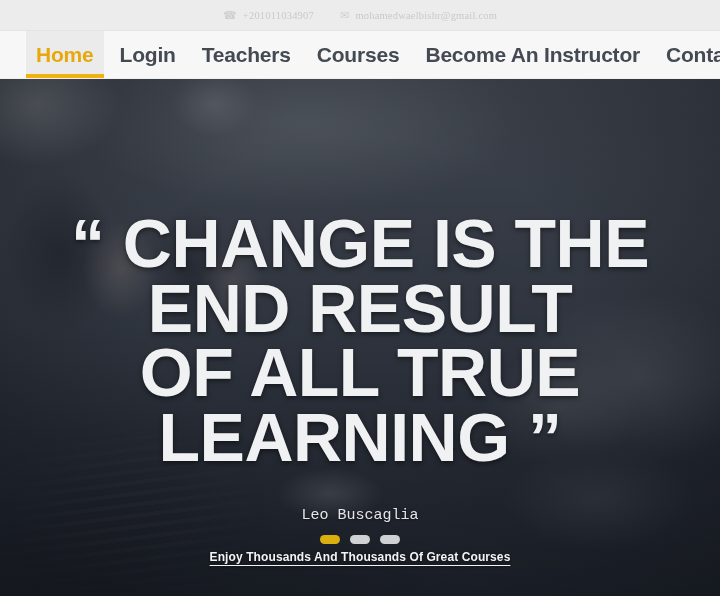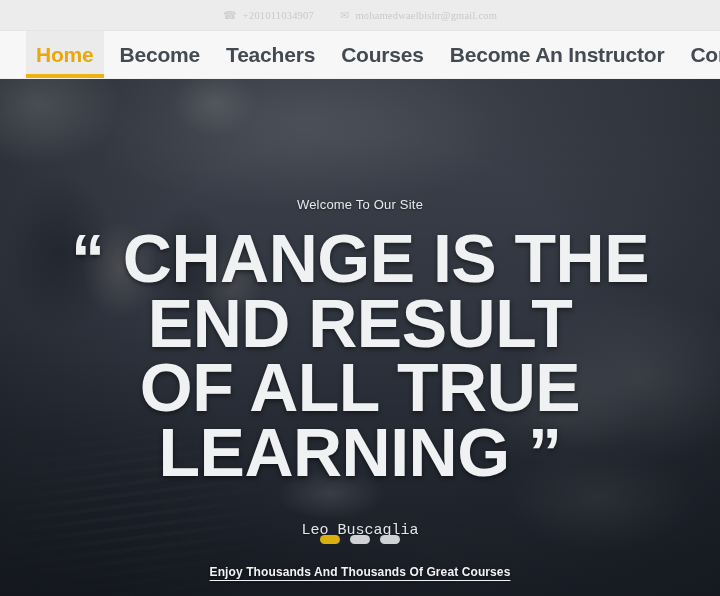--- a/index.html
+++ b/index.html
@@ -262,21 +262,21 @@
       <span class="topbar-icon">✉</span>
       <span>mohamedwaelbishr@gmail.com</span>
     </div>
   </div>
 
   <nav class="navbar">
     <div class="nav-item active">
       <span>Home</span>
     </div>
     <div class="nav-item">
-      <span>Become</span>
+      <span>Login</span>
     </div>
     <div class="nav-item">
       <span>Teachers</span>
     </div>
     <div class="nav-item">
       <span>Courses</span>
     </div>
     <div class="nav-item">
       <span>Become An Instructor</span>
     </div>
@@ -285,21 +285,20 @@
     </div>
   </nav>
 
   <section class="hero">
     <div class="hero-photo"></div>
     <div class="hero-stripes"></div>
     <div class="hero-overlay"></div>
     <div class="hero-vignette"></div>
 
     <div class="hero-content">
-      <div class="welcome">Welcome To Our Site</div>
 
       <h1 class="hero-title">
         <span class="ln">“ CHANGE IS THE END RESULT</span>
         <span class="ln">OF ALL TRUE LEARNING ”</span>
       </h1>
 
       <div class="hero-author">Leo Buscaglia</div>
 
       <a class="hero-tagline">Enjoy Thousands And Thousands Of Great Courses</a>
 

